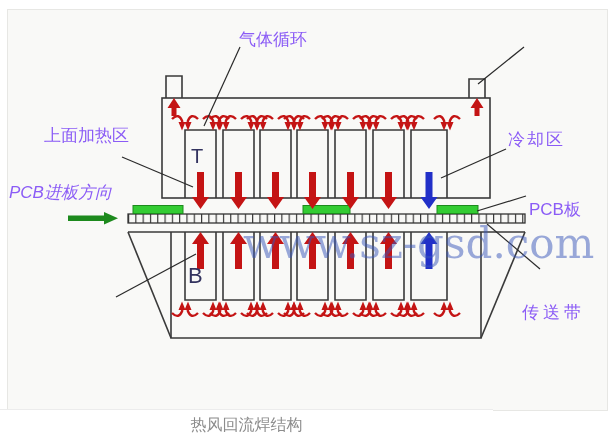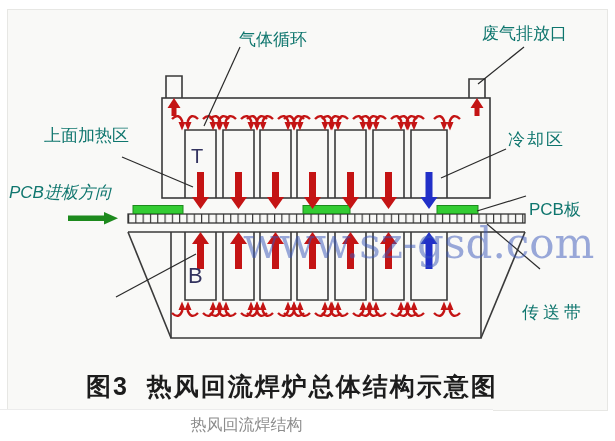--- a/index.html
+++ b/index.html
@@ -1,21 +1,21 @@
 <!DOCTYPE html>
 <html><head>
 <meta charset="utf-8">
 <style>
   html,body{margin:0;padding:0;background:#ffffff;}
   #stage{position:relative;width:615px;height:441px;background:#ffffff;overflow:hidden;
          font-family:"Liberation Sans",sans-serif;}
   #photo-bg{position:absolute;left:7px;top:9px;width:599px;height:400px;
             background:#f9f9f7;border:1px solid #e7e7e4;}
   svg{position:absolute;left:0;top:0;}
-  .lbl{position:absolute;color:#0f766e;font-size:17px;line-height:1.2;white-space:nowrap;}
+  .lbl{position:absolute;color:#8b5cf6;font-size:17px;line-height:1.2;white-space:nowrap;}
   .wm{position:absolute;font-family:"DejaVu Serif",serif;white-space:nowrap;pointer-events:none;}
   #wm-brand{left:323px;top:147px;font-size:54px;font-weight:bold;letter-spacing:-8px;
             color:rgba(45,75,175,0.55);}
   #wm-site{left:243px;top:219px;font-size:42px;color:rgba(55,85,185,0.50);}
   #caption{position:absolute;left:86px;top:370px;font-size:25px;font-weight:bold;
            color:#1c1c1c;letter-spacing:2px;white-space:pre;}
   #footer{position:absolute;left:0;top:409px;width:493px;height:32px;background:#ffffff;
           border-top:1px solid #ececec;text-align:center;color:#8c8c8c;font-size:16px;
           padding-top:5px;box-sizing:border-box;}
   .svgtext{font-family:"Liberation Sans",sans-serif;fill:#33335f;}
@@ -151,22 +151,20 @@
       <line x1="116" y1="297" x2="196" y2="254"></line>
     </g>
 
     <text x="191" y="163" font-size="20" class="svgtext">T</text>
     <text x="188" y="283" font-size="22" class="svgtext">B</text>
   </svg>
 
   <div id="wm-site" class="wm">www.sz-gsd.com</div>
 
   <div class="lbl" style="left:239px;top:30px;">气体循环</div>
-  <div class="lbl" style="left:482px;top:24px;">废气排放口</div>
   <div class="lbl" style="left:44px;top:126px;">上面加热区</div>
   <div class="lbl" style="left:508px;top:130px;letter-spacing:2px;">冷却区</div>
   <div class="lbl" style="left:9px;top:183px;font-style:italic;">PCB进板方向</div>
   <div class="lbl" style="left:529px;top:200px;">PCB板</div>
   <div class="lbl" style="left:522px;top:260px;letter-spacing:4px;margin-top:43px;">传送带</div>
 
-  <div id="caption">图3  热风回流焊炉总体结构示意图</div>
   <div id="footer">热风回流焊结构</div>
 </div>
 
 </body></html>

